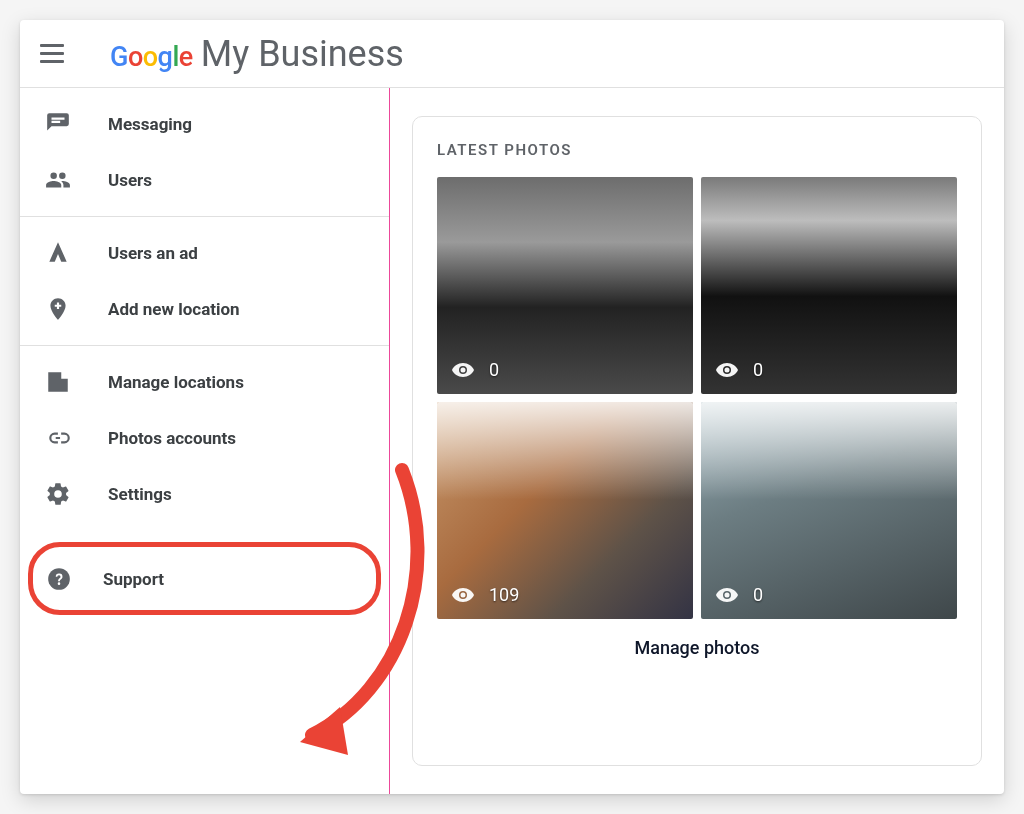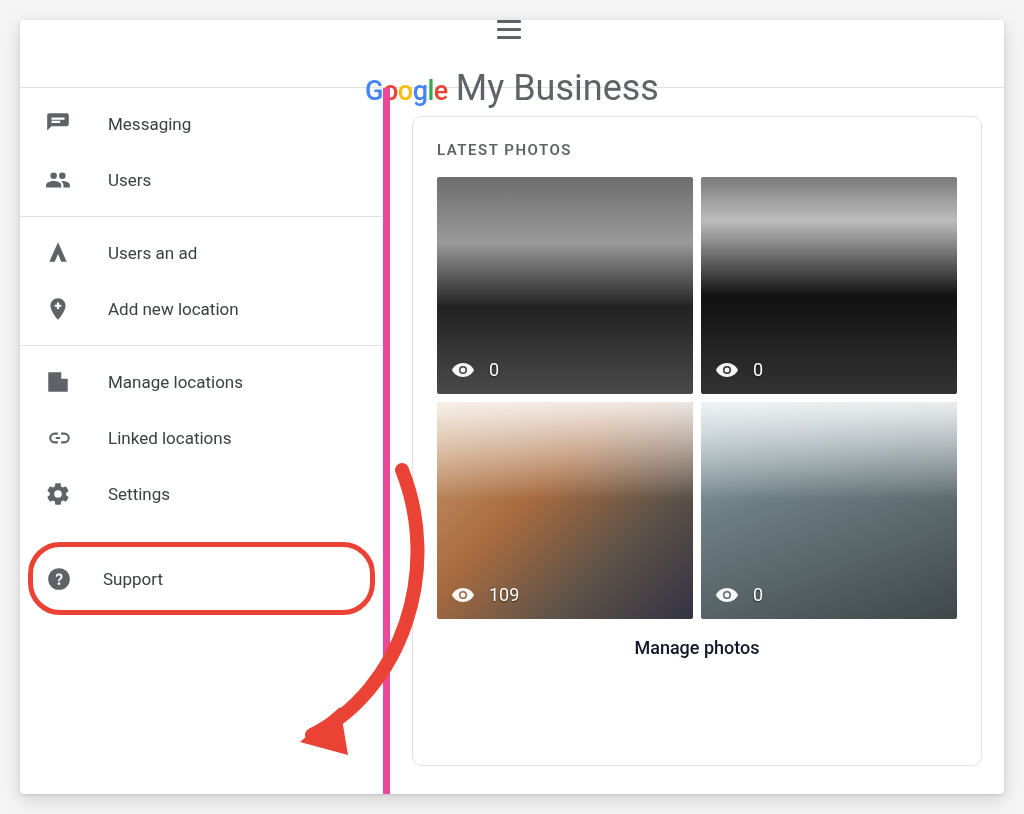--- a/index.html
+++ b/index.html
@@ -18,22 +18,21 @@
       height: 774px;
       overflow: hidden;
       position: relative;
     }
     .header {
       height: 68px;
       border-bottom: 1px solid #e0e0e0;
       display: flex;
       align-items: center;
       padding: 0 20px;
-      gap: 28px;
-      flex-direction: column;
+      gap: 40px;
     }
     .hamburger-btn {
       width: 30px;
       height: 30px;
       cursor: pointer;
       display: flex;
       flex-direction: column;
       justify-content: center;
       gap: 5px;
     }
@@ -56,23 +55,24 @@
     .g4 { color: #4285F4; }
     .g5 { color: #34A853; }
     .g6 { color: #EA4335; }
     .app-name { color: #5f6368; font-weight: 400; font-size: 36px; }
     .body {
       display: flex;
       height: calc(100% - 68px);
     }
     .sidebar {
       width: 370px;
-      border-right: 7px solid #ec4899;
+      border-right: 1px solid #ec4899;
       overflow: visible;
       position: relative;
+      font-weight: bold;
     }
     .nav-group { padding: 8px 0; }
     .nav-divider { border-bottom: 1px solid #e0e0e0; }
     .nav-item {
       height: 56px;
       display: flex;
       align-items: center;
       padding: 0 18px 0 24px;
       cursor: pointer;
       color: #5f6368;
@@ -232,21 +232,21 @@
               </svg>
           </span>
           <span class="nav-label">Manage locations</span>
         </div>
         <div class="nav-item">
           <span class="nav-icon">
             <svg viewBox="0 0 24 24" width="26" height="26">
                 <path d="M3.9 12a5 5 0 0 1 5-5h3v2h-3a3 3 0 0 0 0 6h3v2h-3a5 5 0 0 1-5-5zm6-1h4v2h-4zm5-4h3a5 5 0 0 1 0 10h-3v-2h3a3 3 0 0 0 0-6h-3z" fill="#5f6368"></path>
               </svg>
           </span>
-          <span class="nav-label">Linked locations</span>
+          <span class="nav-label">Photos accounts</span>
         </div>
         <div class="nav-item">
           <span class="nav-icon">
             <svg viewBox="0 0 24 24" width="26" height="26">
                 <path d="M19.4 13a7.8 7.8 0 0 0 .1-1 7.8 7.8 0 0 0-.1-1l2.1-1.6a.5.5 0 0 0 .1-.6l-2-3.5a.5.5 0 0 0-.6-.2l-2.5 1a7.3 7.3 0 0 0-1.7-1l-.4-2.6A.5.5 0 0 0 14 2h-4a.5.5 0 0 0-.5.4L9.1 5a7.3 7.3 0 0 0-1.7 1l-2.5-1a.5.5 0 0 0-.6.2l-2 3.5a.5.5 0 0 0 .1.6L4.5 11a7.8 7.8 0 0 0-.1 1 7.8 7.8 0 0 0 .1 1l-2.1 1.6a.5.5 0 0 0-.1.6l2 3.5a.5.5 0 0 0 .6.2l2.5-1a7.3 7.3 0 0 0 1.7 1l.4 2.6A.5.5 0 0 0 10 22h4a.5.5 0 0 0 .5-.4l.4-2.6a7.3 7.3 0 0 0 1.7-1l2.5 1a.5.5 0 0 0 .6-.2l2-3.5a.5.5 0 0 0-.1-.6zM12 15.5A3.5 3.5 0 1 1 15.5 12 3.5 3.5 0 0 1 12 15.5z" fill="#5f6368"></path>
               </svg>
           </span>
           <span class="nav-label">Settings</span>
         </div>
         <div class="nav-item highlighted">

